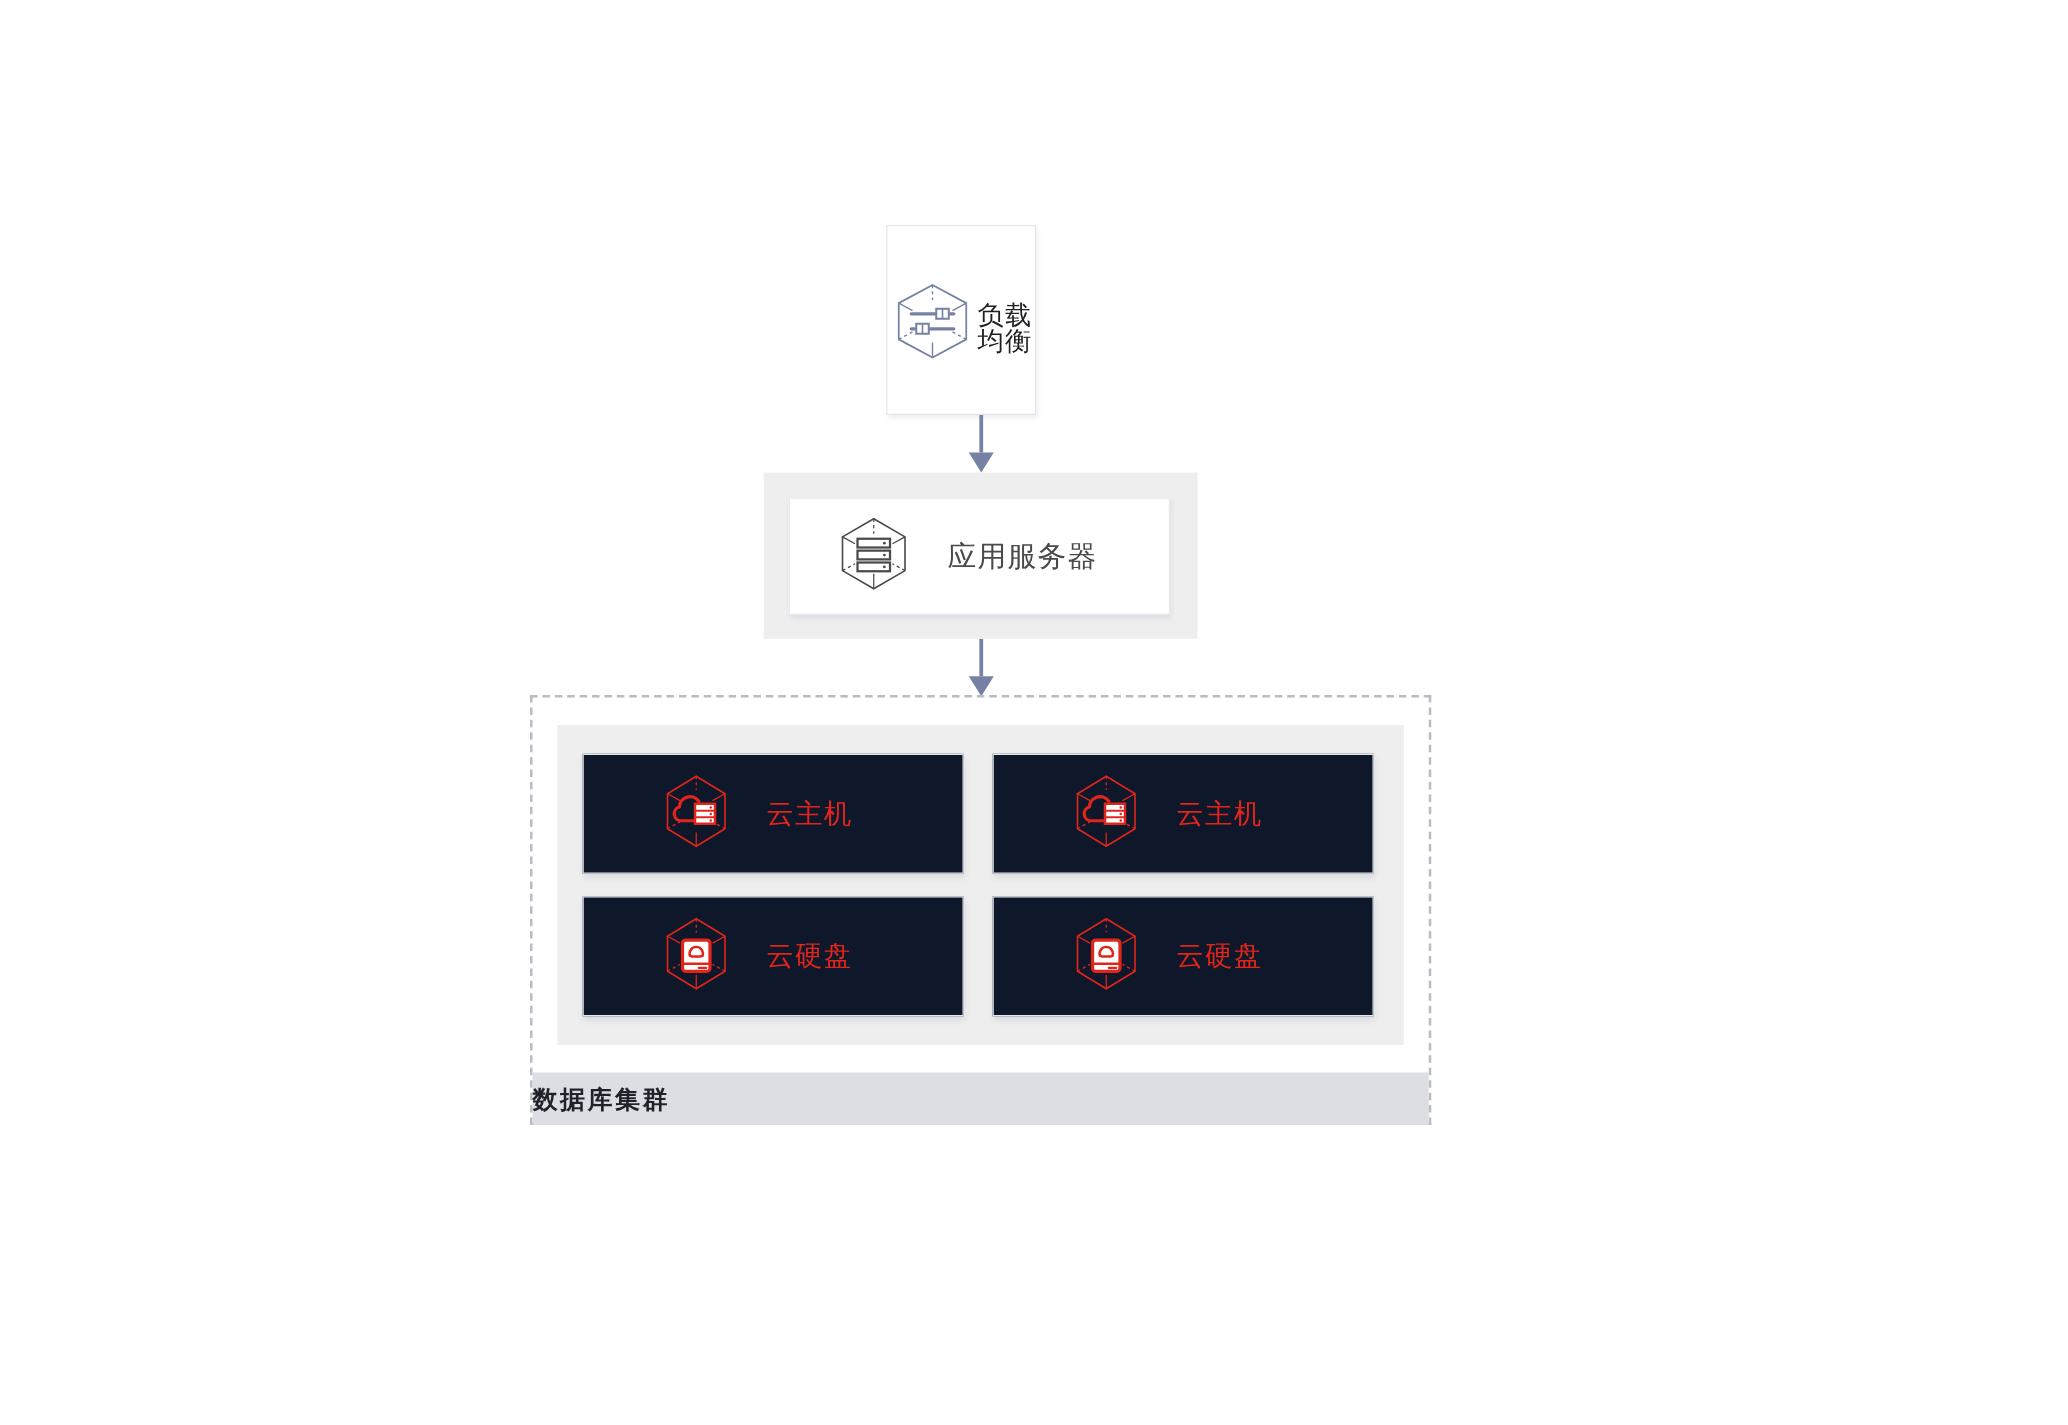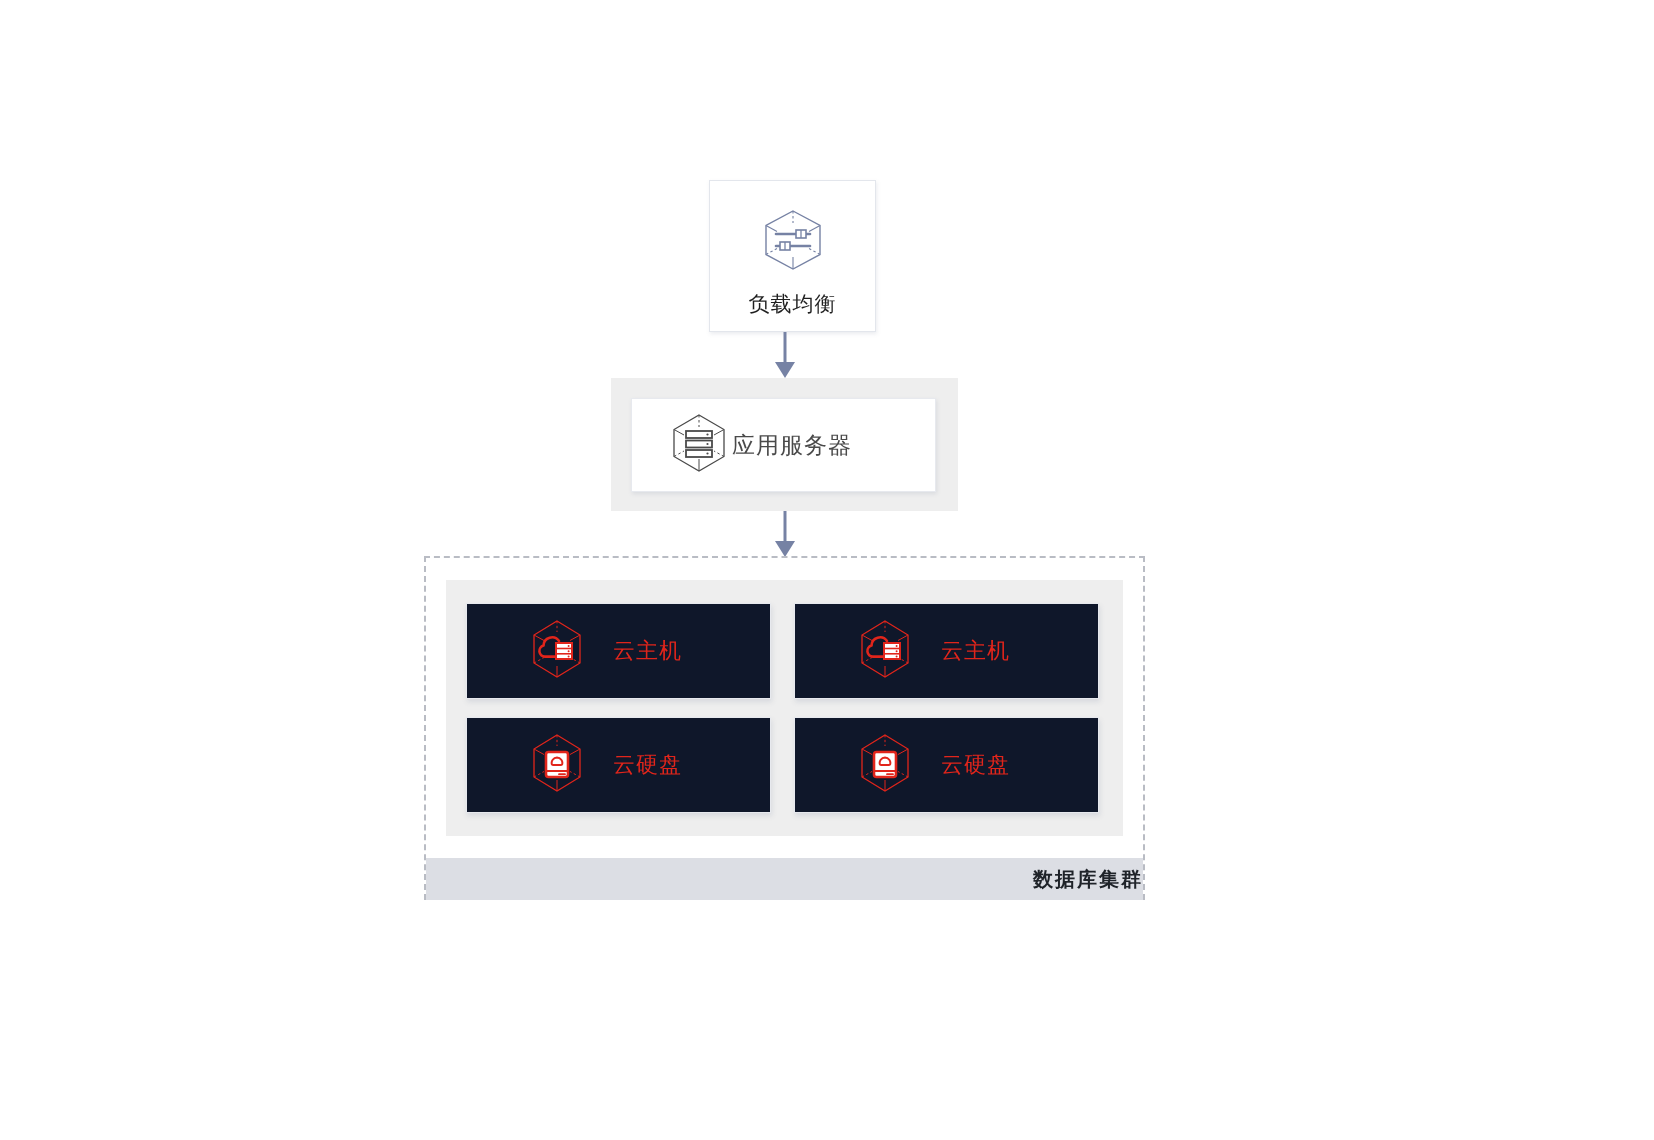--- a/index.html
+++ b/index.html
@@ -19,31 +19,30 @@
   .canvas {
     position: absolute;
     inset: 0;
   }
 
   
   .lb-card {
     position: absolute;
     left: 709px;
     top: 180px;
-    width: 167px;
+    width: 120px;
     height: 152px;
     background: #ffffff;
     border: 1px solid #e3e6ec;
     box-shadow: 1px 2px 4px rgba(100,110,140,0.13);
     display: flex;
-    flex-direction: column;
+    flex-direction: row;
     align-items: center;
     justify-content: center;
     box-sizing: border-box;
-    font-family: Liberation Serif, serif;
   }
   .lb-icon { margin-top: 6px; }
   .lb-label {
     margin-top: 14px;
     font-size: 21px;
     color: #1f1f1f;
     letter-spacing: 1px;
     line-height: 1;
   }
 
@@ -70,20 +69,21 @@
     height: 94px;
     background: #ffffff;
     border: 1px solid #e7e9ee;
     box-shadow: 1px 2px 4px rgba(100,110,140,0.14);
     display: flex;
     align-items: center;
     box-sizing: border-box;
   }
   .app-icon { margin-left: 34px; flex: 0 0 auto; }
   .app-label {
+    margin-left: 26px;
     font-size: 23px;
     color: #4a4a4a;
     letter-spacing: 1px;
   }
 
   
   .db-dashed {
     position: absolute;
     left: 424px;
     top: 556px;
@@ -127,21 +127,21 @@
 
   .db-footer {
     position: absolute;
     left: 426px;
     top: 858px;
     width: 717px;
     height: 42px;
     background: #dcdee4;
     display: flex;
     align-items: center;
-    justify-content: flex-end;
+    justify-content: flex-start;
     box-sizing: border-box;
   }
   .db-footer-label {
     font-size: 20px;
     font-weight: bold;
     color: #1f2329;
     letter-spacing: 2px;
   }
 </style>
 </head>

